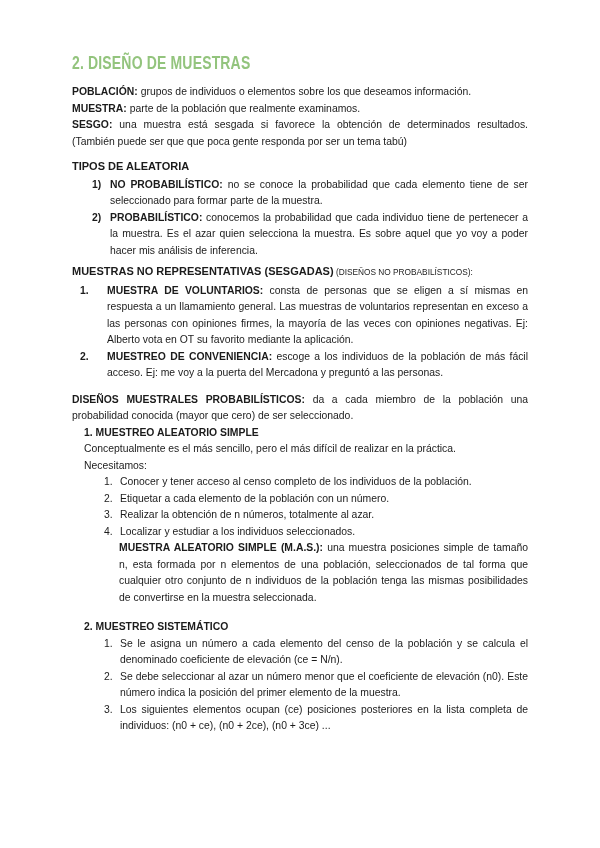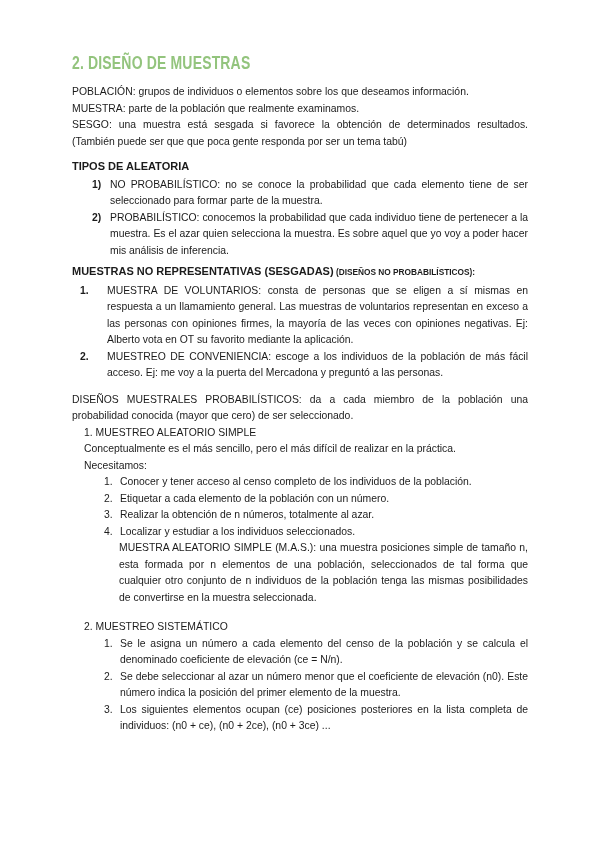--- a/index.html
+++ b/index.html
@@ -24,28 +24,28 @@
     margin: 0 0 12px 0;
     white-space: nowrap;
   }
   .doc-title .condensed {
     display: inline-block;
     transform: scaleX(0.8);
     transform-origin: left center;
     letter-spacing: 0.2px;
   }
   .para { text-align: justify; }
-  .b { font-weight: normal; }
+  .b { font-weight: bold; }
   .intro-block { margin: 0 0 8px 0; }
   .h2 {
     font-weight: bold;
     font-size: 11px;
     margin: 0 0 2px 0;
   }
-  .h2-note { font-size: 8.3px; font-weight: bold; }
+  .h2-note { font-size: 8.3px; font-weight: normal; }
   .section-gap-sm { margin-top: 4px; }
   .list { margin: 0; }
   .li { display: flex; align-items: flex-start; }
   .li-num { flex: 0 0 auto; }
   .li-body { flex: 1 1 auto; text-align: justify; }
   
   .list-tipos { margin-left: 20px; }
   .list-tipos .li-num { width: 18px; font-weight: bold; }
   
   .list-sesgadas { margin-left: 8px; }

